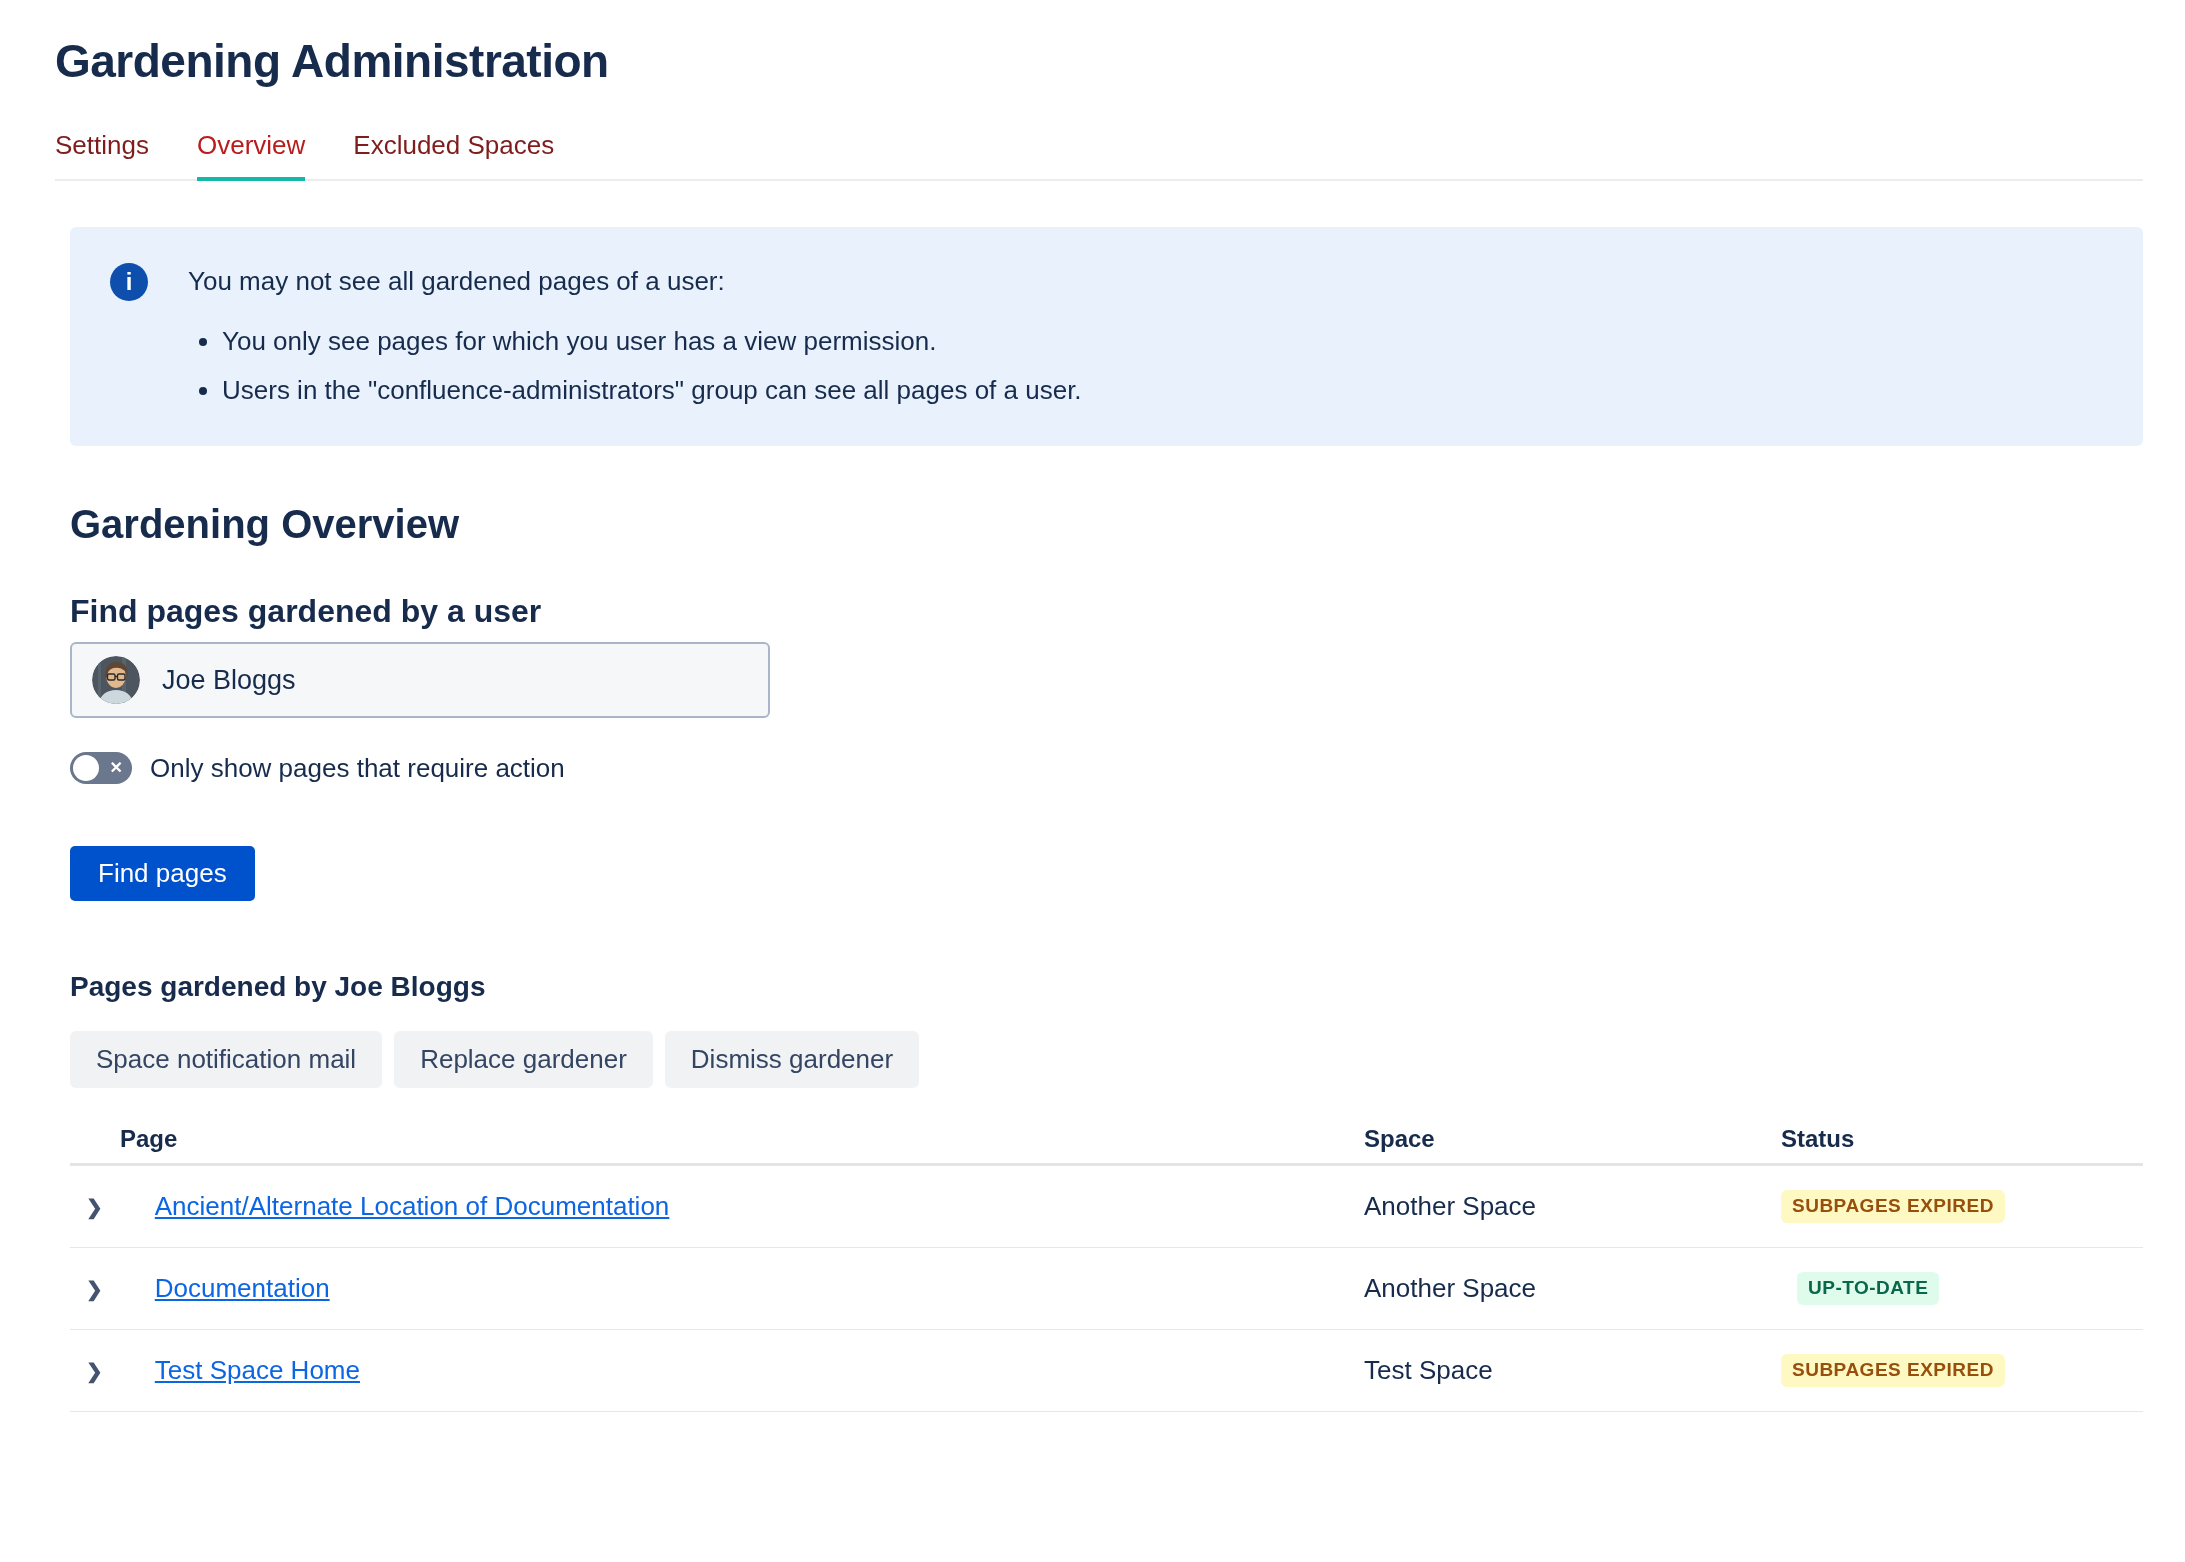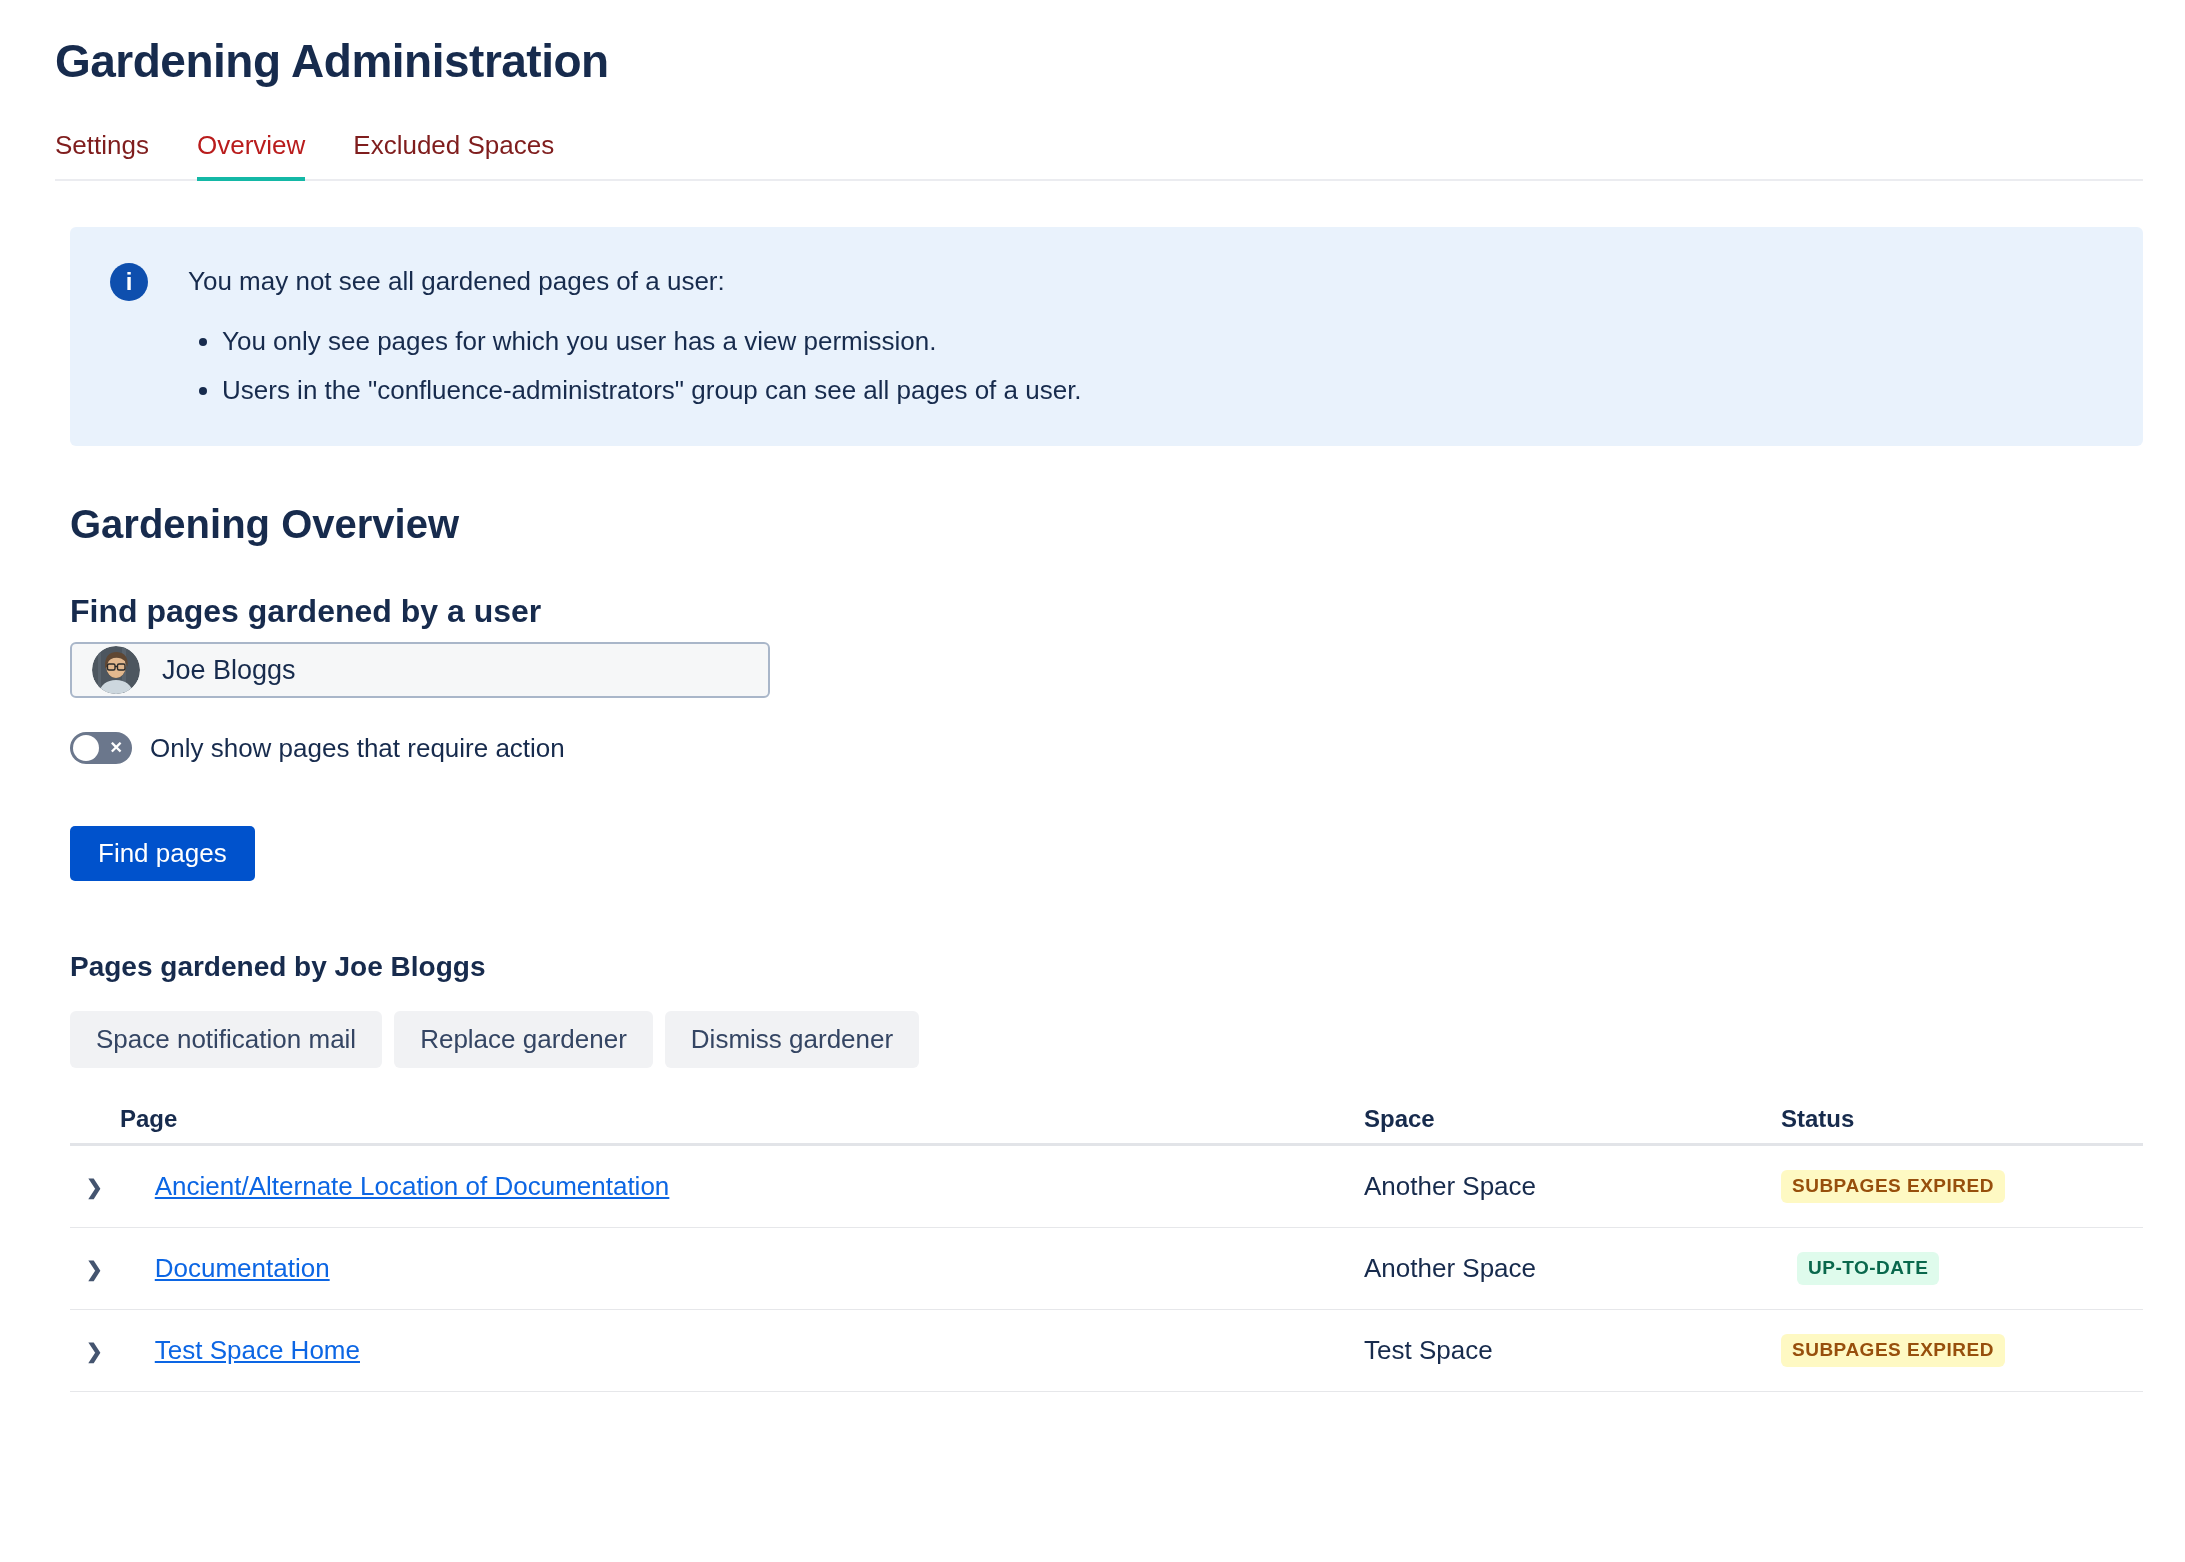--- a/index.html
+++ b/index.html
@@ -23,21 +23,21 @@
   .info-text ul { margin-top: 24px; padding-left: 34px; }
   .info-text li { margin-top: 12px; line-height: 1.45; }
 
   
   .h2 { margin-top: 56px; font-size: 40px; font-weight: 700; }
   .h3 { margin-top: 46px; font-size: 32px; font-weight: 700; }
 
   
   .field-label { margin-top: 46px; font-size: 22px; font-weight: 700; color: #172B4D; }
   .required { color: #DE350B; margin-left: 4px; }
-  .user-picker { margin-top: 12px; width: 700px; height: 56px; background: #F6F7F8; border: 2px solid #A9B6C9; border-radius: 6px; display: flex; align-items: center; padding: 0 20px; gap: 22px; cursor: pointer; }
+  .user-picker { margin-top: 12px; width: 700px; height: 76px; background: #F6F7F8; border: 2px solid #A9B6C9; border-radius: 6px; display: flex; align-items: center; padding: 0 20px; gap: 22px; cursor: pointer; }
   .avatar { width: 48px; height: 48px; border-radius: 50%; overflow: hidden; flex: 0 0 auto; }
   .user-name { font-size: 27px; color: #172B4D; }
 
   .toggle-row { margin-top: 34px; display: flex; align-items: center; gap: 18px; }
   .toggle { width: 62px; height: 32px; background: #6B778C; border-radius: 16px; position: relative; cursor: pointer; flex: 0 0 auto; }
   .toggle-knob { position: absolute; left: 3px; top: 3px; width: 26px; height: 26px; border-radius: 50%; background: #ffffff; }
   .toggle-cross { position: absolute; right: 9px; top: 50%; transform: translateY(-52%); color: #ffffff; font-size: 16px; font-weight: 700; line-height: 1; }
   .toggle-label { font-size: 26px; }
 
   .primary-btn { margin-top: 62px; display: inline-block; background: #0052CC; color: #ffffff; font-size: 26px; font-family: "Liberation Sans", sans-serif; border: none; border-radius: 5px; padding: 12px 28px; cursor: pointer; }

